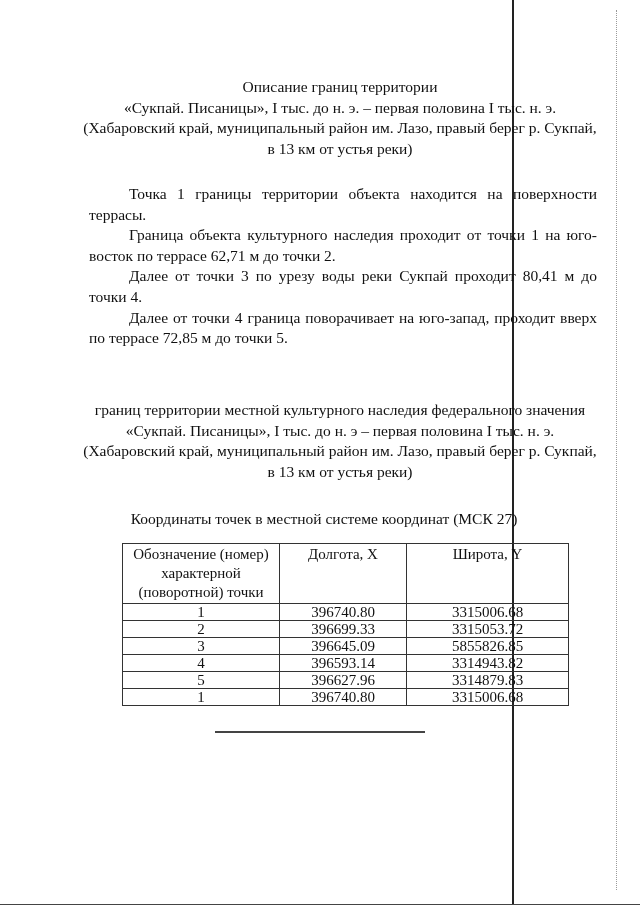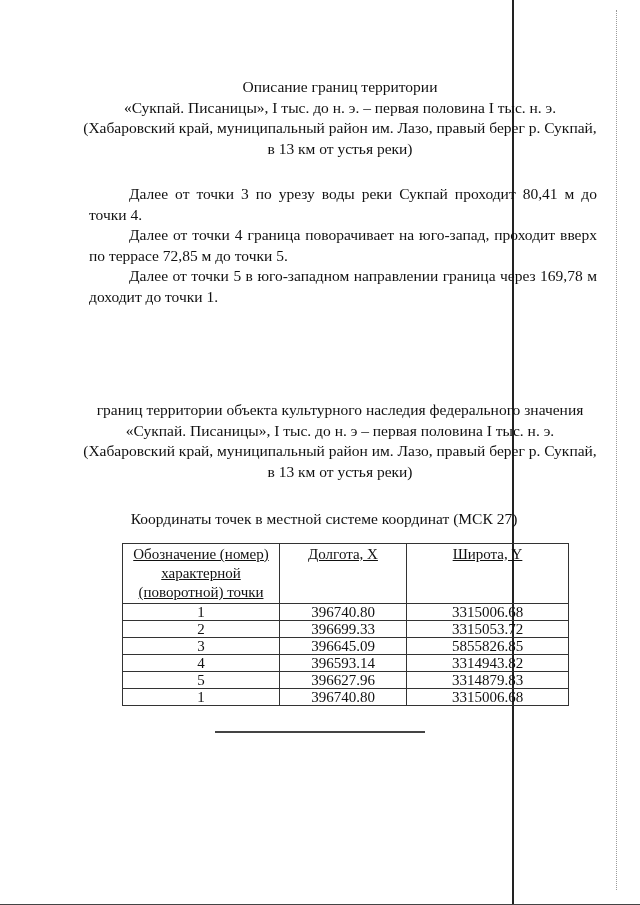--- a/index.html
+++ b/index.html
@@ -18,21 +18,21 @@
   .title2 { top: 400px; }
   .line { display: block; white-space: nowrap; }
 
   .body-text { position: absolute; left: 89px; top: 184px; width: 508px; font-size: 15.5px; line-height: 20.6px; text-align: justify; }
   .body-text p { margin: 0; text-indent: 40px; }
 
   .subtitle { position: absolute; left: 64px; top: 510px; width: 520px; text-align: center; font-size: 15.5px; }
 
   table.coords { position: absolute; left: 122px; top: 543px; width: 447px; border-collapse: collapse; font-size: 15px; }
   table.coords th, table.coords td { border: 1.3px solid #333; padding: 0 4px; text-align: center; font-weight: normal; }
-  table.coords th { vertical-align: top; line-height: 19px; padding-top: 1px; padding-bottom: 1px; text-decoration: underline; }
+  table.coords th { vertical-align: top; line-height: 19px; padding-top: 1px; padding-bottom: 1px; }
   table.coords th.c1 { width: 148px; }
   table.coords th.c2 { width: 118px; }
   table.coords td { line-height: 16px; height: 16px; }
 
   .sep { position: absolute; left: 215px; top: 731px; width: 210px; height: 1.5px; background: #444; }
 </style>
 </head>
 <body>
 
 <div class="page">
@@ -41,27 +41,28 @@
   <div class="bottom-edge"></div>
 
   <div class="center-block title1">
     <span class="line">Описание границ территории</span>
     <span class="line">«Сукпай. Писаницы», I тыс. до н. э. – первая половина I тыс. н. э.</span>
     <span class="line">(Хабаровский край, муниципальный район им. Лазо, правый берег р. Сукпай,</span>
     <span class="line">в 13 км от устья реки)</span>
   </div>
 
   <div class="body-text">
+    <p>Точка 1 границы территории объекта находится на поверхности террасы.</p>
+    <p>Граница объекта культурного наследия проходит от точки 1 на юго-восток по террасе 62,71 м до точки 2.</p>
     <p>Далее от точки 3 по урезу воды реки Сукпай проходит 80,41 м до точки 4.</p>
     <p>Далее от точки 4 граница поворачивает на юго-запад, проходит вверх по террасе 72,85 м до точки 5.</p>
-    <p>Далее от точки 5 в юго-западном направлении граница через 169,78 м доходит до точки 1.</p>
   </div>
 
   <div class="center-block title2">
-    <span class="line">границ территории объекта культурного наследия федерального значения</span>
+    <span class="line">границ территории местной культурного наследия федерального значения</span>
     <span class="line">«Сукпай. Писаницы», I тыс. до н. э – первая половина I тыс. н. э.</span>
     <span class="line">(Хабаровский край, муниципальный район им. Лазо, правый берег р. Сукпай,</span>
     <span class="line">в 13 км от устья реки)</span>
   </div>
 
   <div class="subtitle">Координаты точек в местной системе координат (МСК 27)</div>
 
   <table class="coords">
     <thead>
       <tr>

